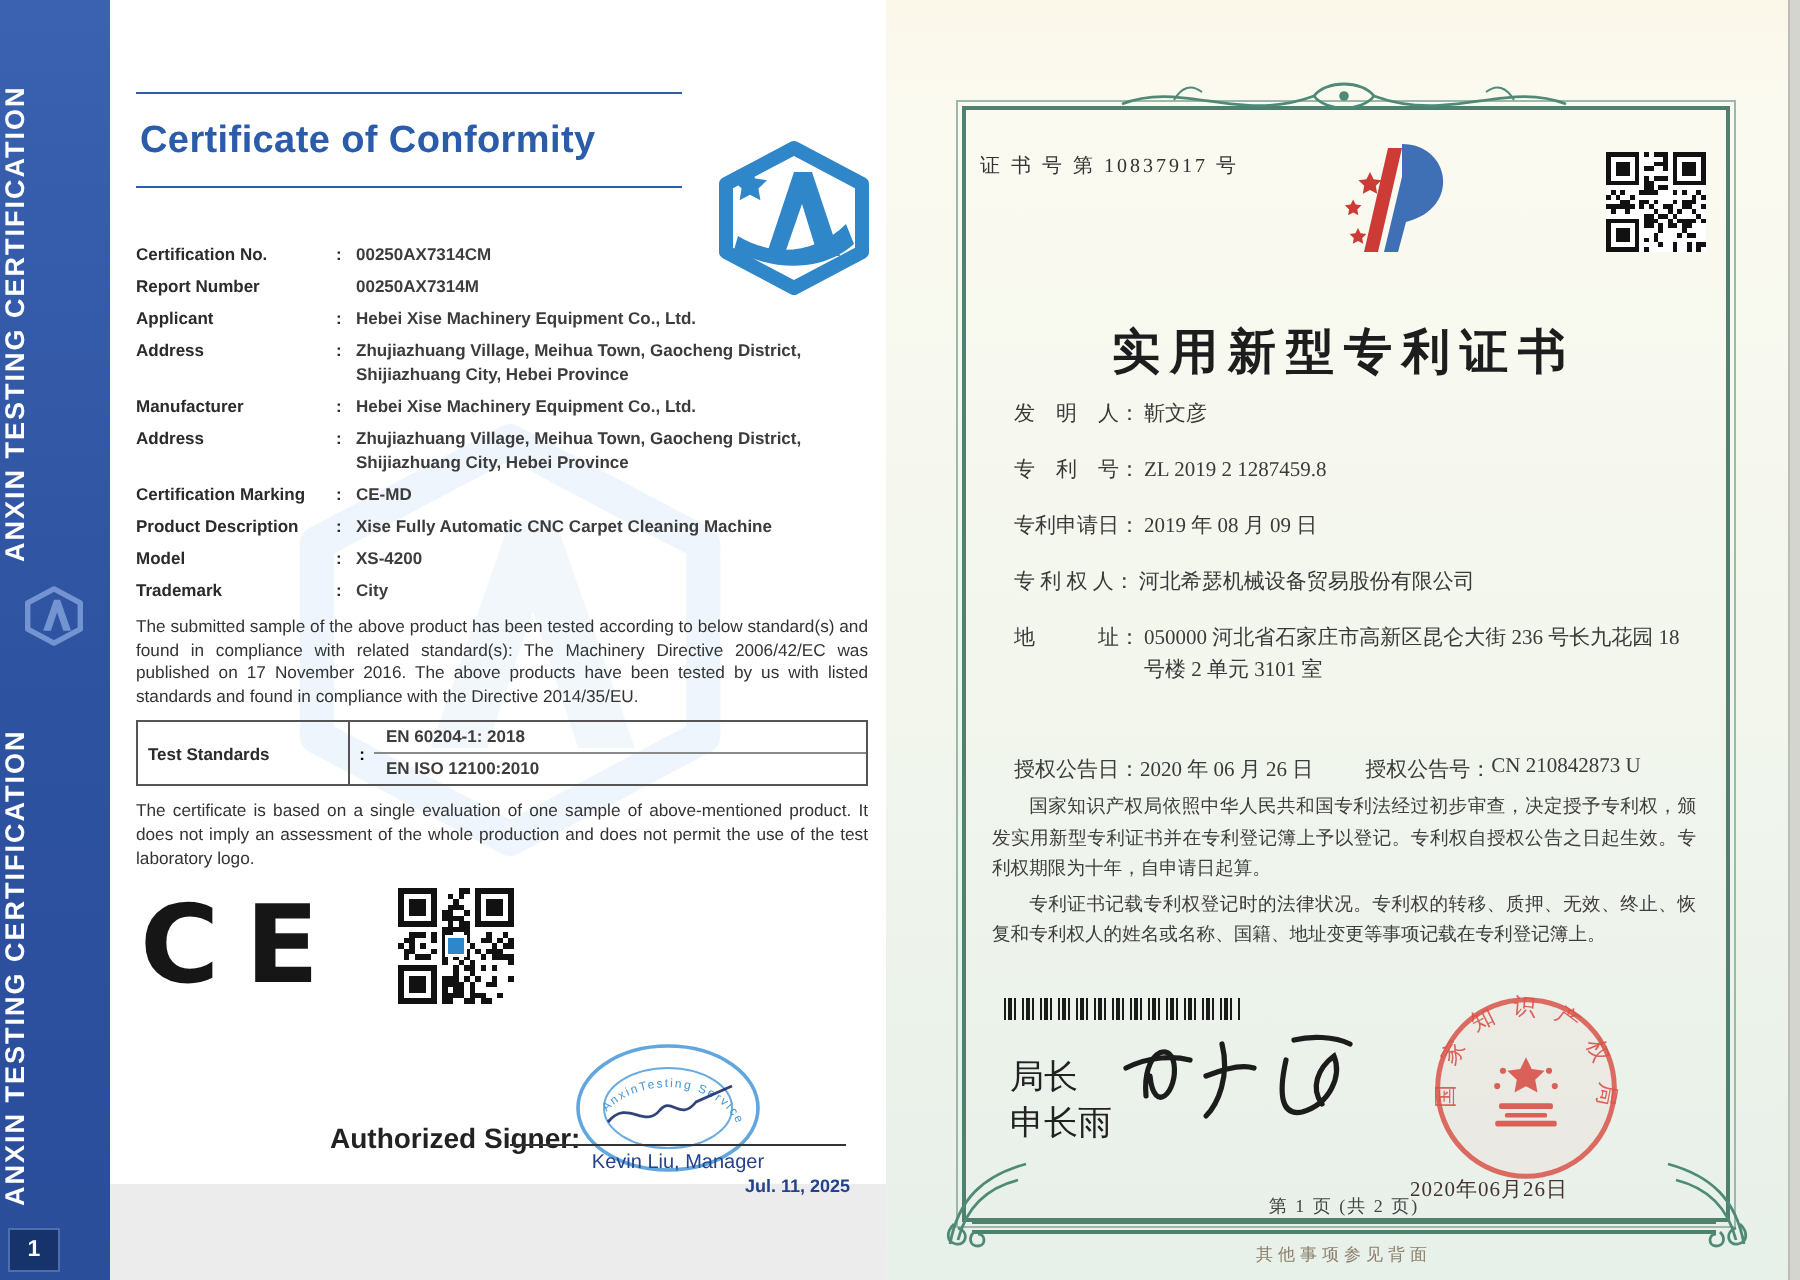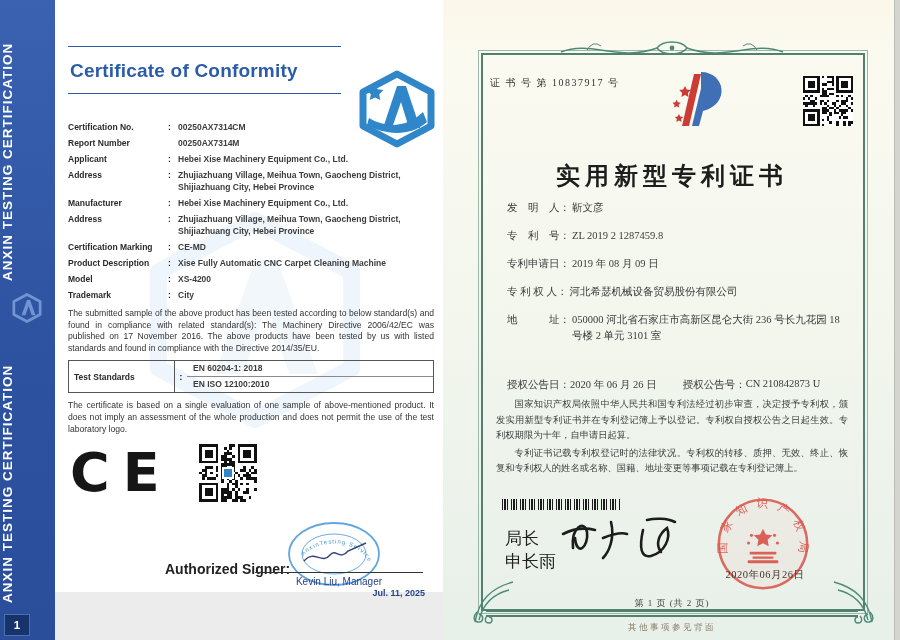--- a/index.html
+++ b/index.html
@@ -71,21 +71,21 @@
   .grant{position:absolute;left:64px;top:378px;width:350px;display:flex;font-size:10.5px;color:#3a3a3a;text-align:right;}
   .grant .gsp{width:26px;}
   #rc-paras{position:absolute;left:53px;top:397px;width:352px;font-size:9.3px;line-height:15.5px;color:#3d3d3d;}
   #rc-paras p{margin:0 0 2px;text-indent:2em;text-align:justify;}
   #barcode{position:absolute;left:59px;top:499px;width:118px;height:11px;
            background:repeating-linear-gradient(90deg,#1a1a1a 0 1px,transparent 1px 2px,
                       #1a1a1a 2px 4px,transparent 4px 5px,#1a1a1a 5px 6px,transparent 6px 9px);}
   #director{position:absolute;left:62px;top:527px;font-size:17px;color:#222;line-height:23px;}
   .sig-svg{position:absolute;left:112px;top:508px;}
   .seal-svg{position:absolute;left:272px;top:496px;}
-  #seal-date{position:absolute;left:262px;top:568px;width:120px;text-align:center;
+  #seal-date{position:absolute;left:262px;top:588px;width:120px;text-align:left;
              font-size:10.5px;color:#44332f;letter-spacing:.5px;}
   #rc-pageinfo{position:absolute;left:35px;top:597px;width:388px;text-align:center;
                font-size:9px;color:#444;letter-spacing:1px;}
   .bottomrule{position:absolute;left:43px;top:611px;width:372px;height:3px;
               border-top:1px solid #50806f;border-bottom:2px solid #50806f;}
   .corner{position:absolute;top:578px;}
   .corner.cl{left:24px;}
   .corner.cr{left:389px;transform:scaleX(-1);}
   #rc-backnote{position:absolute;left:35px;top:622px;width:388px;text-align:center;
                font-size:8.5px;color:#8a7f6a;letter-spacing:2.5px;}

